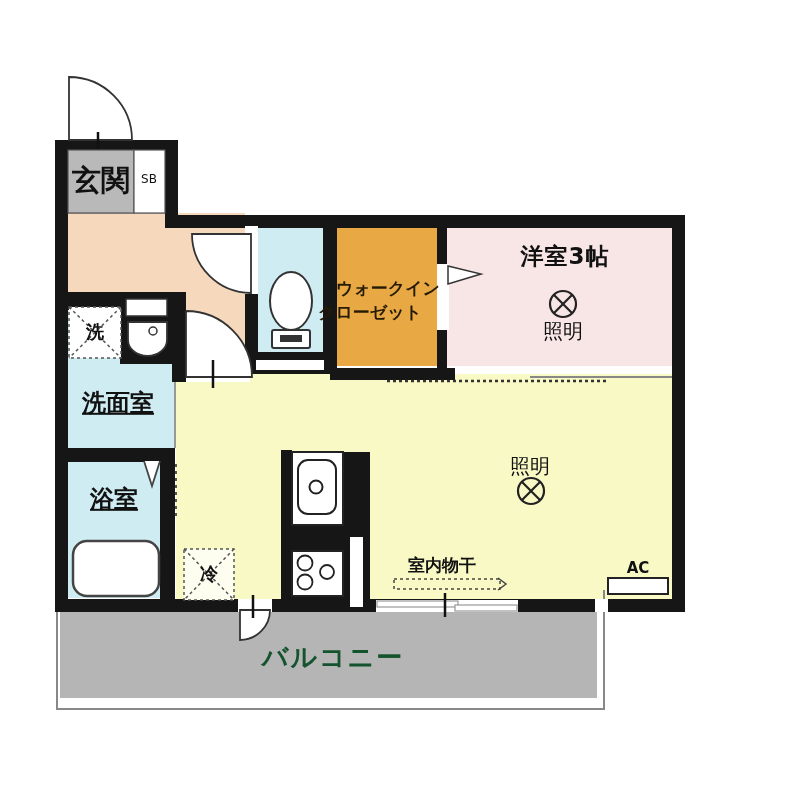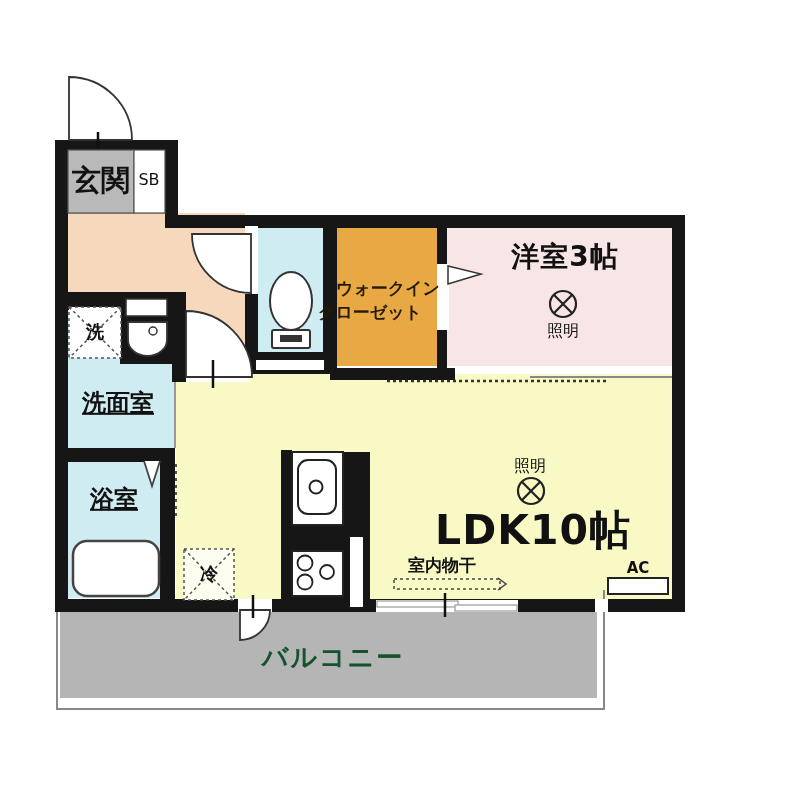--- a/index.html
+++ b/index.html
@@ -2,25 +2,25 @@
 <html><head>
 <meta charset="utf-8">
 <style>
   html,body{margin:0;padding:0;background:#fff;}
   #plan{position:relative;width:799px;height:800px;background:#fff;overflow:hidden;
         font-family:"DejaVu Sans","Liberation Sans",sans-serif;}
   #plan svg{position:absolute;left:0;top:0;}
   .lbl{position:absolute;transform:translate(-50%,-50%);color:#111;white-space:nowrap;
        text-align:center;line-height:1.1;}
   .lbl-genkan{font-size:29px;font-weight:600;}
-  .lbl-sb{font-size:16px;font-weight:500;}
+  .lbl-sb{font-size:12px;font-weight:500;}
   .lbl-closet{font-size:17px;font-weight:600;color:#241a05;text-align:center;}
-  .lbl-room-big{font-size:28px;font-weight:700;letter-spacing:1px;}
+  .lbl-room-big{font-size:23px;font-weight:700;letter-spacing:1px;}
   .lbl-ldk{font-size:41px;font-weight:700;letter-spacing:1px;}
-  .lbl-small{font-size:16px;font-weight:500;}
+  .lbl-small{font-size:20px;font-weight:500;}
   .lbl-mid{font-size:24px;font-weight:600;text-decoration:underline;}
   .lbl-tag{font-size:18px;font-weight:600;}
   .lbl-mono{font-size:17px;font-weight:600;}
   .lbl-ac{font-size:15px;font-weight:600;}
   .lbl-balcony{font-size:26px;font-weight:600;color:#14532d;letter-spacing:2px;}
 </style>
 </head>
 <body>
 
 <div id="plan">
@@ -159,17 +159,16 @@
   <div class="lbl lbl-sb" style="left:149px;top:180px;">SB</div>
   <div class="lbl lbl-closet" style="left:388px;top:288px;">ウォークイン</div>
   <div class="lbl lbl-closet" style="left:370px;top:312px;">クローゼット</div>
   <div class="lbl lbl-room-big" style="left:565px;top:257px;">洋室3帖</div>
   <div class="lbl lbl-small" style="left:563px;top:331px;">照明</div>
   <div class="lbl lbl-tag" style="left:95px;top:332px;">洗</div>
   <div class="lbl lbl-mid" style="left:118px;top:403px;">洗面室</div>
   <div class="lbl lbl-mid" style="left:114px;top:499px;">浴室</div>
   <div class="lbl lbl-tag" style="left:209px;top:574px;">冷</div>
   <div class="lbl lbl-small" style="left:530px;top:466px;">照明</div>
-  <div class="lbl lbl-ldk" style="left:533px;top:531px;">LDK10帖</div>
   <div class="lbl lbl-mono" style="left:442px;top:565px;">室内物干</div>
   <div class="lbl lbl-ac" style="left:638px;top:568px;">AC</div>
   <div class="lbl lbl-balcony" style="left:333px;top:657px;">バルコニー</div>
 </div>
 
 </body></html>

